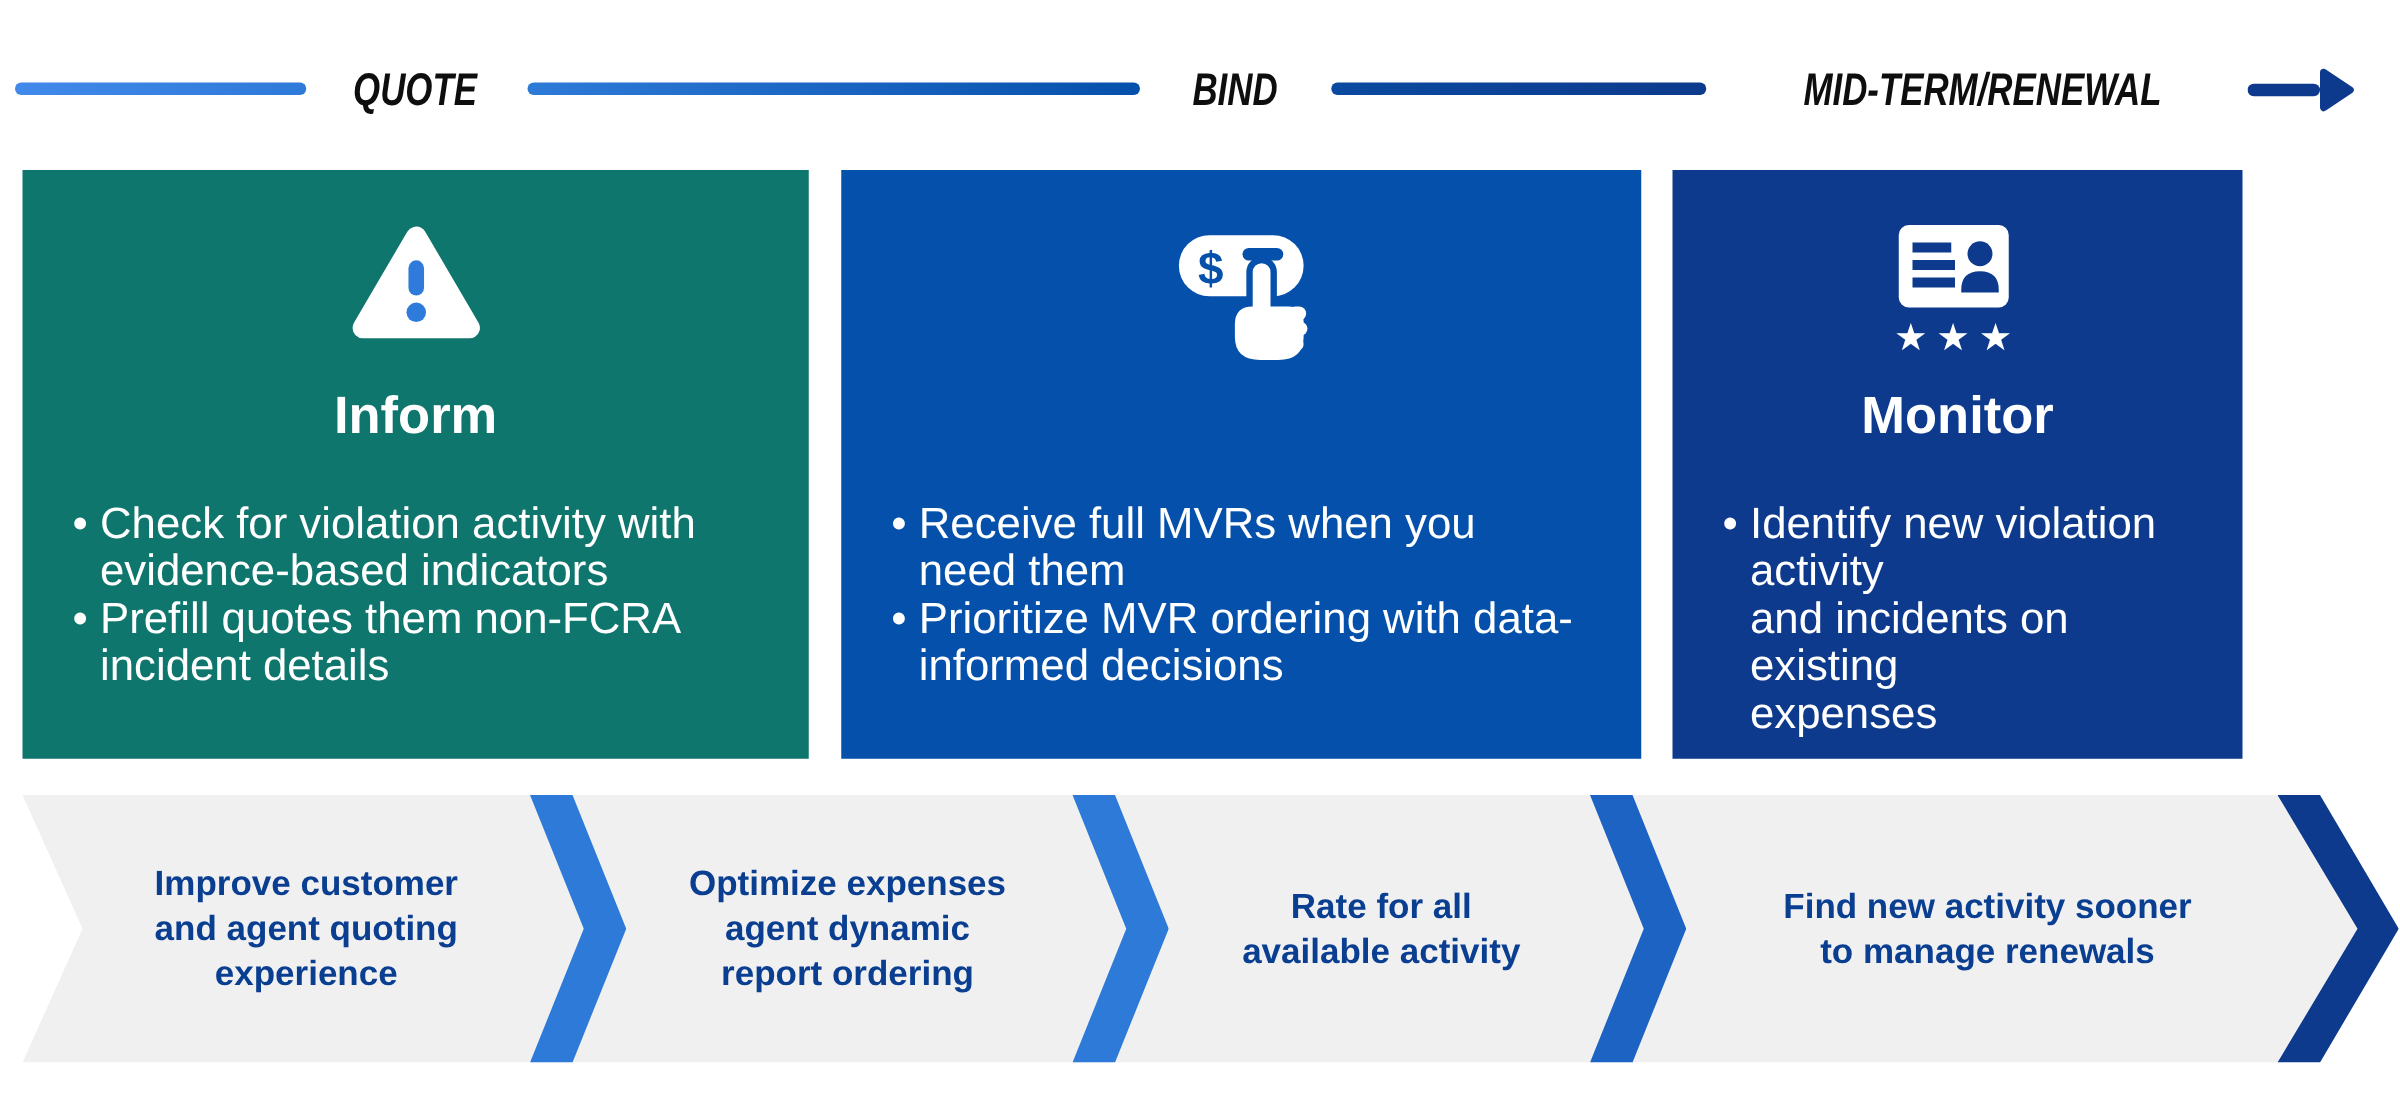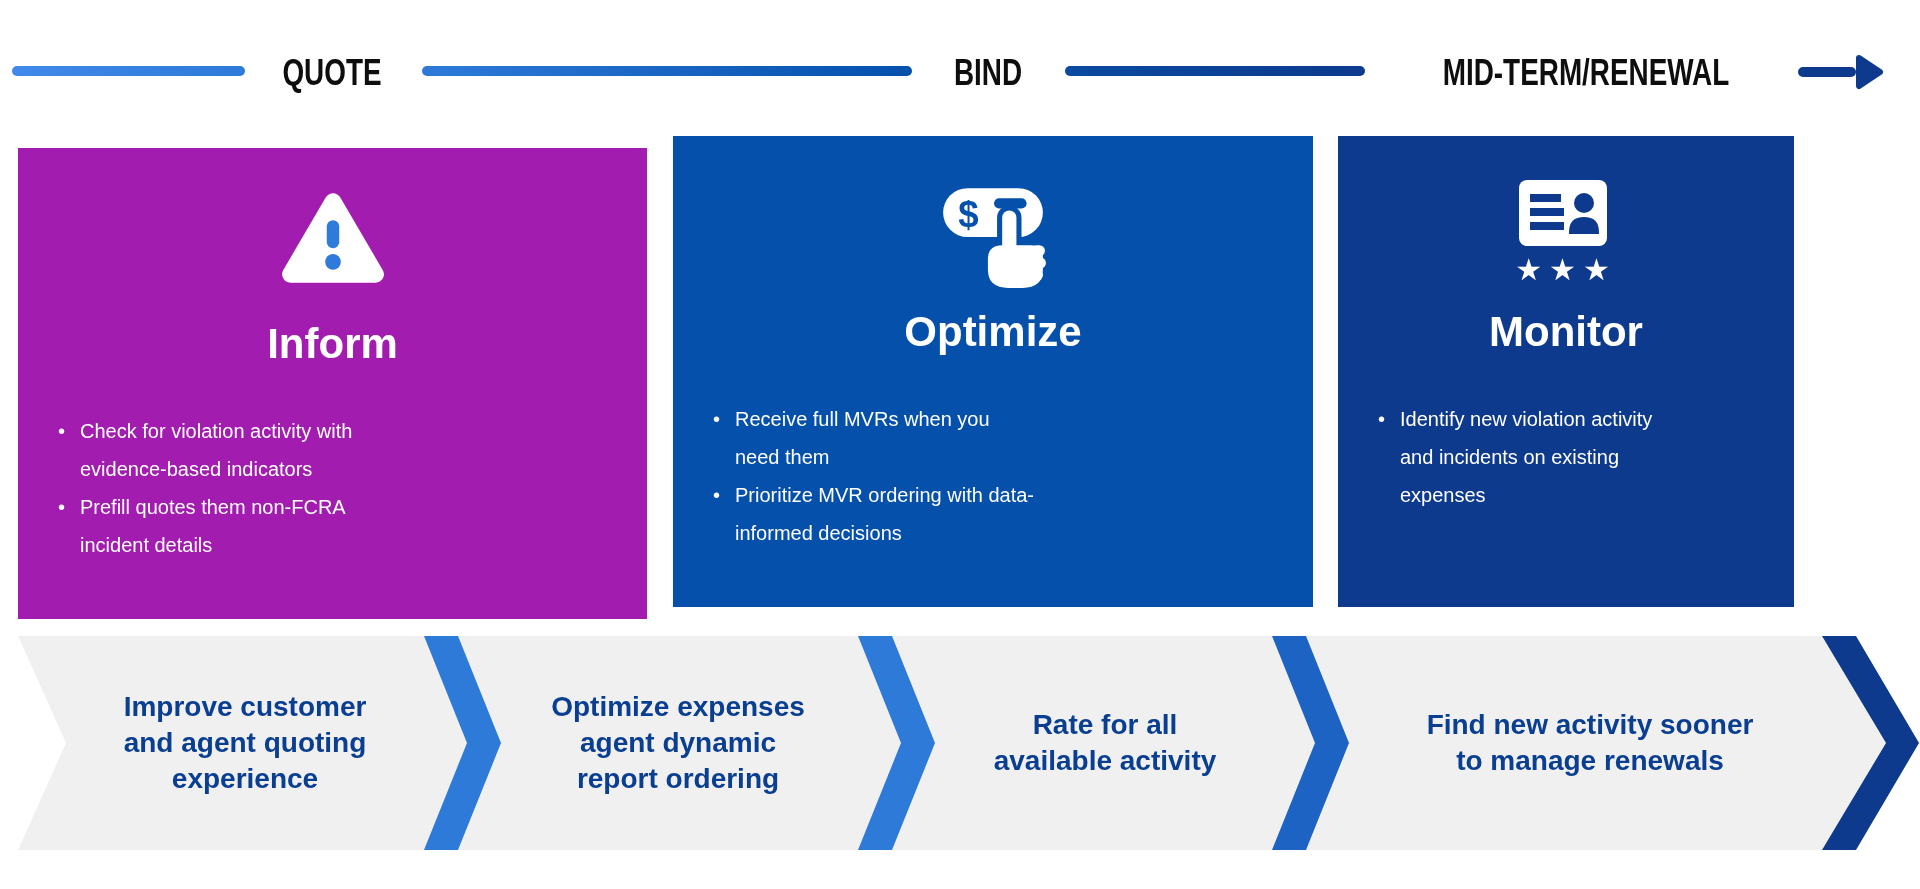--- a/index.html
+++ b/index.html
@@ -1,20 +1,20 @@
 <!DOCTYPE html>
 <html><head>
 <meta charset="utf-8">
 <style>
   * { margin:0; padding:0; box-sizing:border-box; }
   body { background:#ffffff; font-family:"Liberation Sans", sans-serif; }
   .canvas { position:relative; width:1920px; height:889px; background:#ffffff; overflow:hidden; }
 
   
-  .timeline { position:absolute; left:0; top:0; width:1920px; height:120px; }
+  .timeline { position:absolute; left:0; top:0; width:1920px; height:120px;font-style:italic; }
   .tl-line { position:absolute; top:66px; height:10px; border-radius:5px; }
   .tl-line.seg1 { left:12px;   width:233px; background:linear-gradient(to right,#4189ea,#2e7ad8); }
   .tl-line.seg2 { left:422px;  width:490px; background:linear-gradient(to right,#2e7ad8,#0550ab); }
   .tl-line.seg3 { left:1065px; width:300px; background:linear-gradient(to right,#0a4aa0,#0d3a8c); }
   .tl-label { position:absolute; top:50px; height:44px; line-height:44px; text-align:center;
               font-size:34px; font-weight:800; color:#0e0e0e; white-space:nowrap;
               transform:scale(0.82,1.08); }
   .tl-label.l1 { left:232px;  width:200px; }
   .tl-label.l2 { left:888px;  width:200px; }
   .tl-label.l3 { left:1386px; width:400px; }
@@ -23,21 +23,21 @@
   
   .card { position:absolute; top:136px; height:471px; color:#ffffff; }
   .card.c1 { left:18px;   width:629px; }
   .card.c2 { left:673px;  width:640px; }
   .card.c3 { left:1338px; width:456px; }
   .card-icon { position:absolute; top:42px; left:0; right:0; height:120px;
                display:flex; align-items:flex-start; justify-content:center; }
   .card-title { position:absolute; top:170px; left:0; right:0; text-align:center;
                 font-size:42px; font-weight:bold; line-height:52px; }
   .card-bullets { position:absolute; top:264px; left:38px; right:18px; list-style:none; }
-  .card-bullets li { position:relative; padding-left:24px; font-size:20px; font-weight:500;
+  .card-bullets li { position:relative; padding-left:24px; font-size:35px; font-weight:500;
                      line-height:38px; white-space:pre-line; }
   .card-bullets li::before { content:"\2022"; position:absolute; left:2px; top:0; }
   .c1 .icon-accent { fill:#2e7bdb; }
   .c2 .icon-accent { fill:#0450ab; }
   .c3 .icon-accent { fill:#0d3a8c; }
   .stars { text-align:center; font-family:"DejaVu Sans", sans-serif; font-size:30px;
            letter-spacing:7px; color:#ffffff; line-height:34px; margin-top:1px; }
 
   
   .flow { position:absolute; left:0; top:636px; width:1920px; height:264px; }
@@ -66,21 +66,21 @@
     <div class="tl-line seg2"></div>
     <div class="tl-label l2">BIND</div>
     <div class="tl-line seg3"></div>
     <div class="tl-label l3">MID-TERM/RENEWAL</div>
     <svg class="tl-arrow" width="88" height="38" viewBox="0 0 88 38">
       <rect x="0" y="14" width="58" height="10" rx="5" fill="#0d3a8d"></rect>
       <path d="M61 5 L82 19 L61 33 Z" fill="#0d3a8d" stroke="#0d3a8d" stroke-width="6" stroke-linejoin="round"></path>
     </svg>
   </div>
 
-  <div class="card c1" style="background: #a21caf; margin-top: 12px;">
+  <div class="card c1" style="background: #0f766e;">
     <div class="card-icon">
       <svg width="104" height="98" viewBox="0 0 100 94">
         <path d="M50 11 L91 81 H9 Z" fill="#ffffff" stroke="#ffffff" stroke-width="16" stroke-linejoin="round"></path>
         <rect class="icon-accent" x="44" y="29" width="12" height="27" rx="6"></rect>
         <circle class="icon-accent" cx="50" cy="69" r="7.5"></circle>
       </svg>
     </div>
     <div class="card-title">Inform</div>
     <ul class="card-bullets">
       <li>Check for violation activity with
@@ -97,21 +97,20 @@
         <text class="icon-accent" x="31" y="46" text-anchor="middle" font-family="Liberation Sans, sans-serif" font-size="36" font-weight="bold">$</text>
         <rect class="icon-accent" x="56" y="18" width="32" height="10" rx="5"></rect>
         <rect class="icon-accent" x="59" y="25" width="24" height="42" rx="12"></rect>
         <rect x="64" y="30" width="14" height="52" rx="7" fill="#ffffff"></rect>
         <path d="M50 78 q0 -14 14 -14 h28 q12 0 12 12 v12 q0 18 -20 18 h-14 q-20 0 -20 -18 z" fill="#ffffff"></path>
         <rect x="92" y="64" width="14" height="11" rx="5.5" fill="#ffffff"></rect>
         <rect x="94" y="76" width="13" height="11" rx="5.5" fill="#ffffff"></rect>
         <rect x="92" y="88" width="12" height="11" rx="5.5" fill="#ffffff"></rect>
       </svg>
     </div>
-    <div class="card-title">Optimize</div>
     <ul class="card-bullets">
       <li>Receive full MVRs when you
 need them</li>
       <li>Prioritize MVR ordering with data-
 informed decisions</li>
     </ul>
   </div>
 
   <div class="card c3" style="background: rgb(13, 58, 140);">
     <div class="card-icon">

